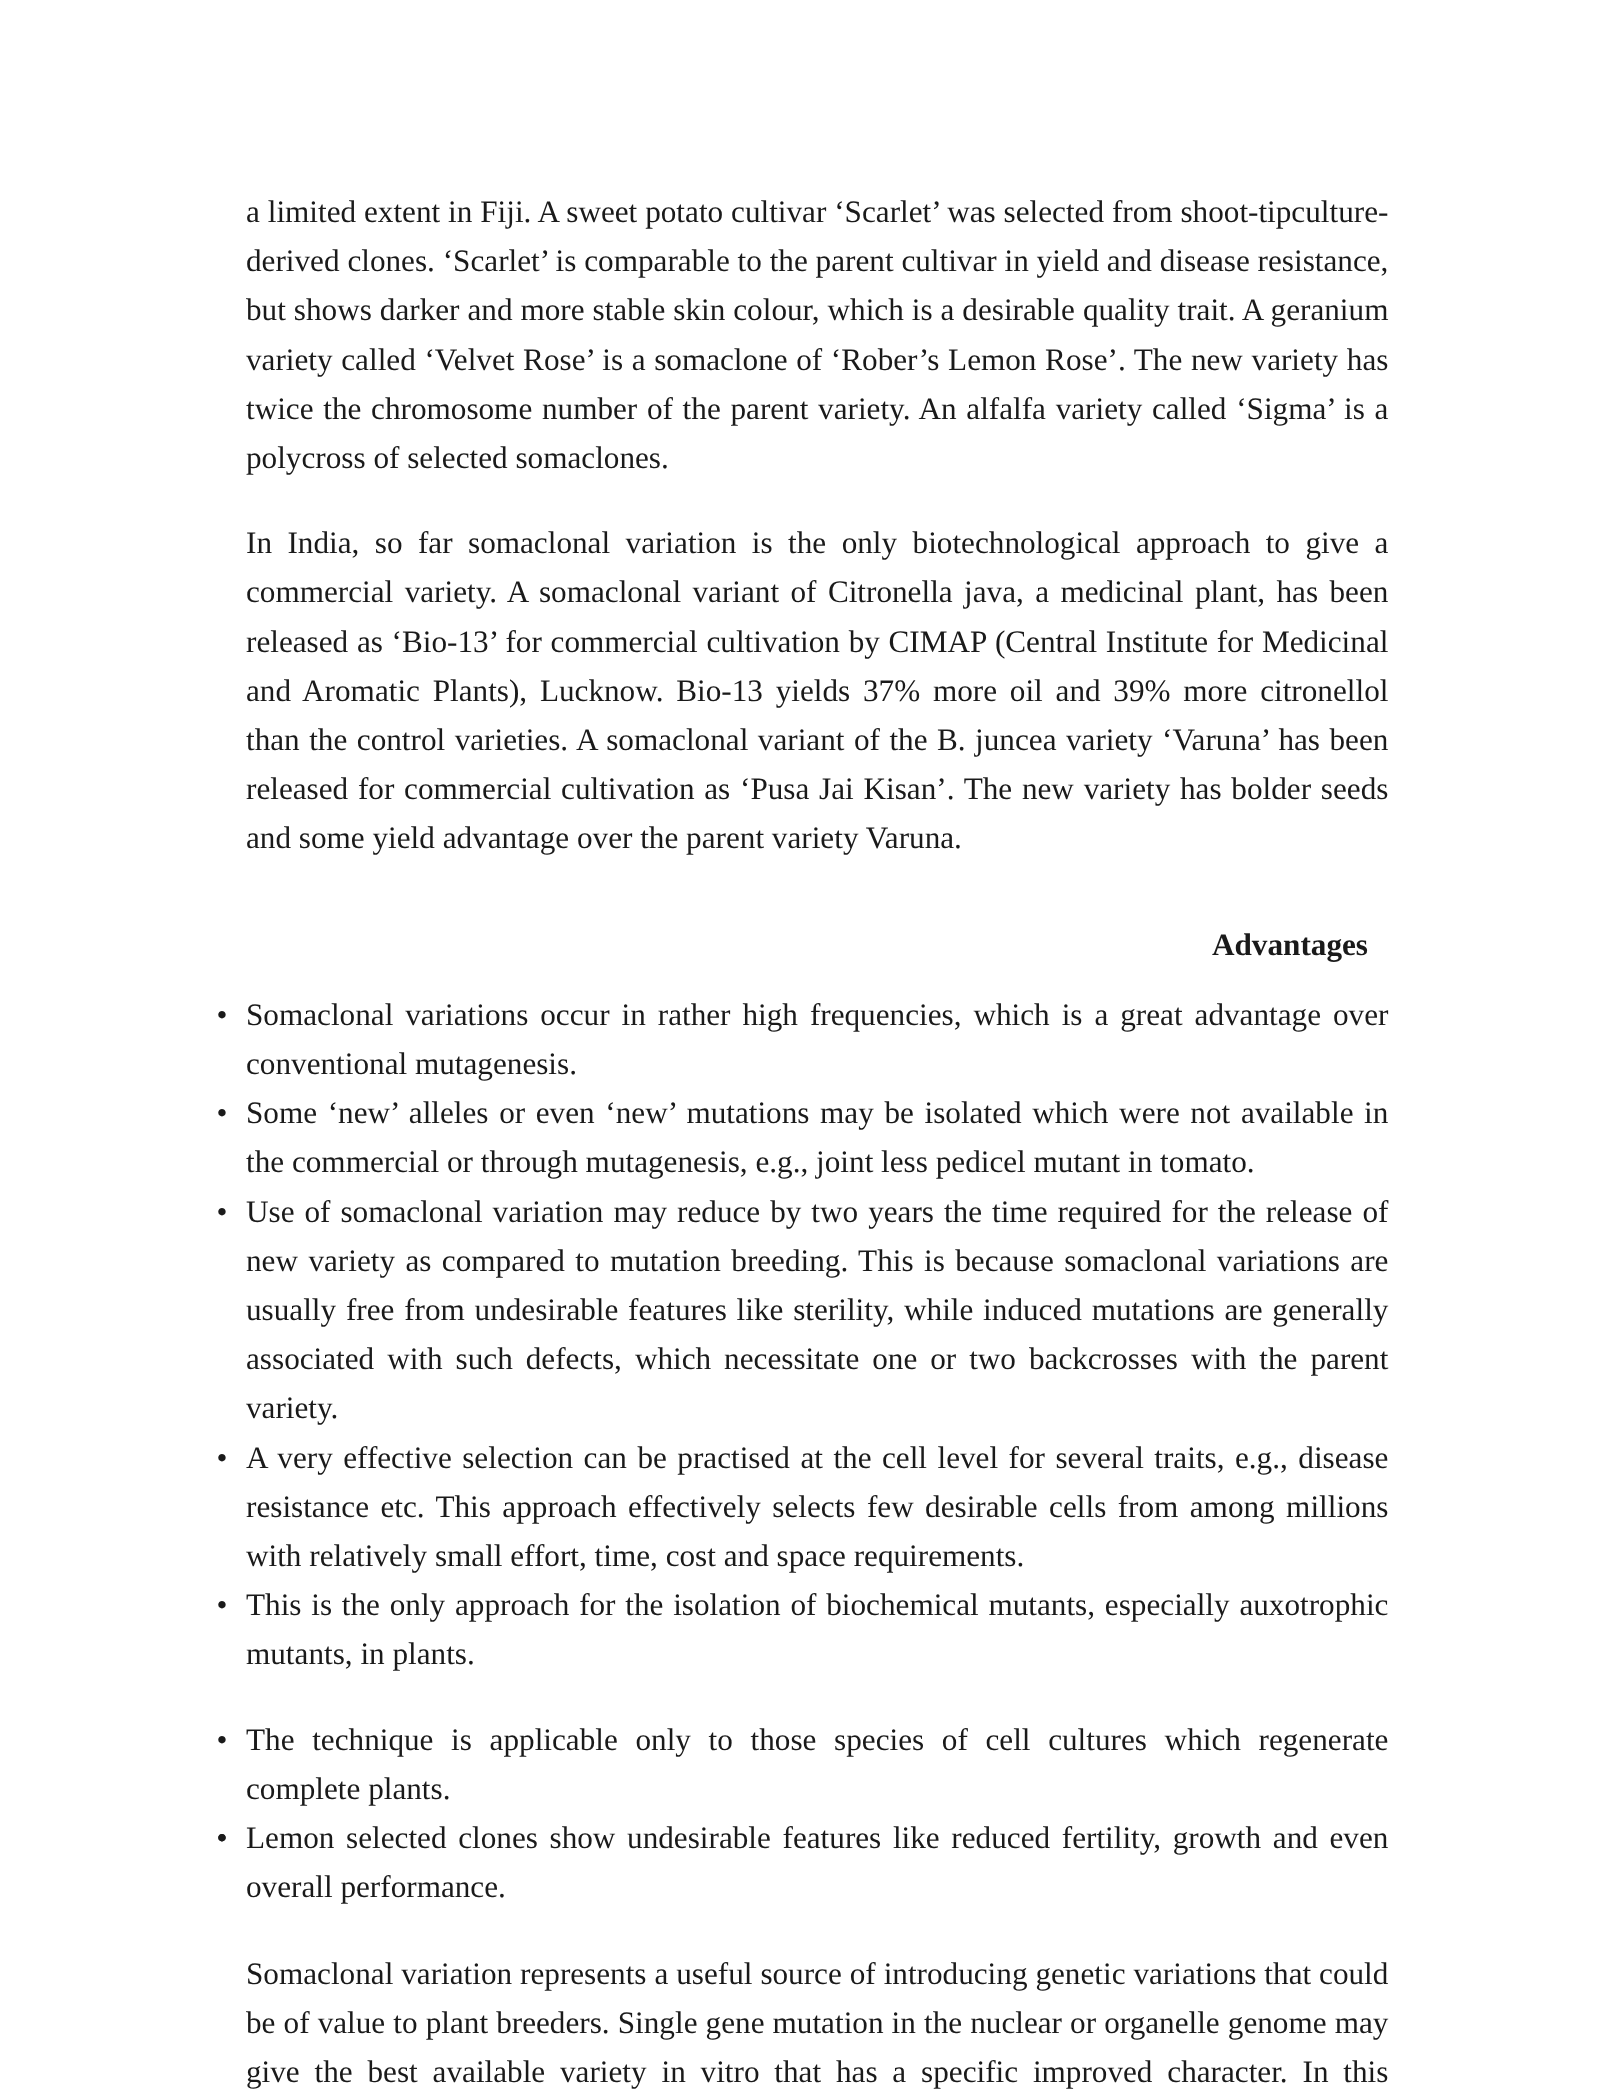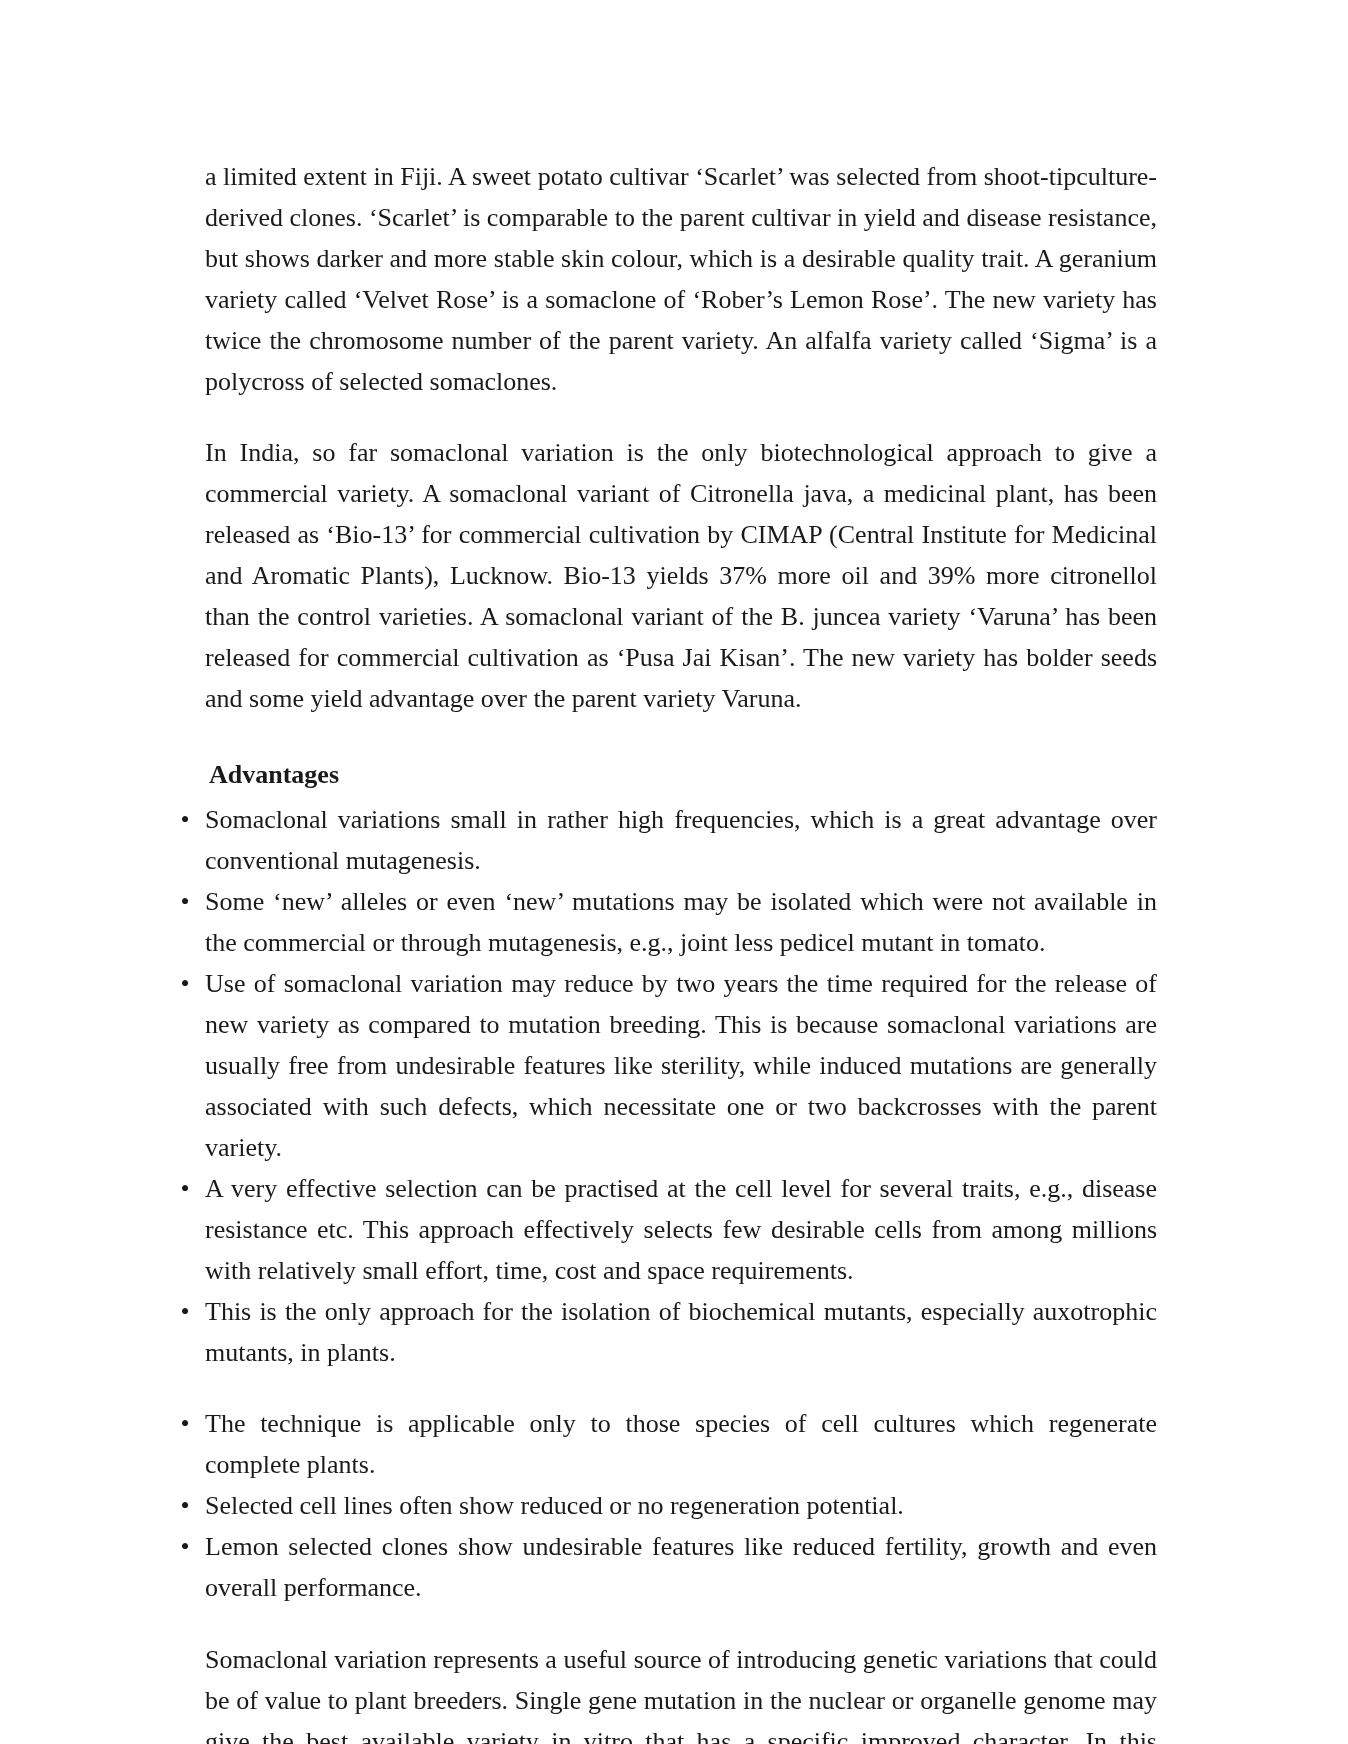--- a/index.html
+++ b/index.html
@@ -9,21 +9,21 @@
     left: 205px;
     top: 156px;
     width: 952px;
     font-family: "Liberation Serif", serif;
     font-size: 26px;
     line-height: 41px;
     color: #1a1a1a;
   }
   .para { margin: 0; text-align: justify; }
   .gap { height: 30.4px; }
-  .heading { margin: 4px; font-weight: bold; }
+  .heading { margin: 17px; font-weight: bold; text-align: right; }
   ul.bullets { list-style: none; margin: 0; padding: 0; }
   ul.bullets li { position: relative; text-align: justify; margin: 0; }
   ul.bullets li .bullet {
     position: absolute;
     left: -30px;
     top: 0;
     width: 20px;
     text-align: center;
   }
 </style>
@@ -32,32 +32,32 @@
 
 <div class="page">
   <p class="para">a limited extent in Fiji. A sweet potato cultivar ‘Scarlet’ was selected from shoot-tipculture-derived clones. ‘Scarlet’ is comparable to the parent cultivar in yield and disease resistance, but shows darker and more stable skin colour, which is a desirable quality trait. A geranium variety called ‘Velvet Rose’ is a somaclone of ‘Rober’s Lemon Rose’. The new variety has twice the chromosome number of the parent variety. An alfalfa variety called ‘Sigma’ is a polycross of selected somaclones.</p>
   <div class="gap"></div>
   <p class="para">In India, so far somaclonal variation is the only biotechnological approach to give a commercial variety. A somaclonal variant of Citronella java, a medicinal plant, has been released as ‘Bio-13’ for commercial cultivation by CIMAP (Central Institute for Medicinal and Aromatic Plants), Lucknow. Bio-13 yields 37% more oil and 39% more citronellol than the control varieties. A somaclonal variant of the B. juncea variety ‘Varuna’ has been released for commercial cultivation as ‘Pusa Jai Kisan’. The new variety has bolder seeds and some yield advantage over the parent variety Varuna.</p>
   <div class="gap"></div>
 
   <section>
     <p class="heading">Advantages</p>
     <ul class="bullets">
-      <li><span class="bullet">•</span><span>Somaclonal variations small in rather high frequencies, which is a great advantage over conventional mutagenesis.</span></li>
+      <li><span class="bullet">•</span><span>Somaclonal variations occur in rather high frequencies, which is a great advantage over conventional mutagenesis.</span></li>
       <li><span class="bullet">•</span><span>Some ‘new’ alleles or even ‘new’ mutations may be isolated which were not available in the commercial or through mutagenesis, e.g., joint less pedicel mutant in tomato.</span></li>
       <li><span class="bullet">•</span><span>Use of somaclonal variation may reduce by two years the time required for the release of new variety as compared to mutation breeding. This is because somaclonal variations are usually free from undesirable features like sterility, while induced mutations are generally associated with such defects, which necessitate one or two backcrosses with the parent variety.</span></li>
       <li><span class="bullet">•</span><span>A very effective selection can be practised at the cell level for several traits, e.g., disease resistance etc. This approach effectively selects few desirable cells from among millions with relatively small effort, time, cost and space requirements.</span></li>
       <li><span class="bullet">•</span><span>This is the only approach for the isolation of biochemical mutants, especially auxotrophic mutants, in plants.</span></li>
     </ul>
   </section>
   <div class="gap"></div>
 
   <section>
     <ul class="bullets">
       <li><span class="bullet">•</span><span>The technique is applicable only to those species of cell cultures which regenerate complete plants.</span></li>
-      <li><span class="bullet">•</span><span>Selected cell lines often show reduced or no regeneration potential.</span></li>
+      <li><span class="bullet">•</span></li>
       <li><span class="bullet">•</span><span>Lemon selected clones show undesirable features like reduced fertility, growth and even overall performance.</span></li>
     </ul>
   </section>
   <div class="gap"></div>
 
   <p class="para">Somaclonal variation represents a useful source of introducing genetic variations that could be of value to plant breeders. Single gene mutation in the nuclear or organelle genome may give the best available variety in vitro that has a specific improved character. In this manner, somaclonal variation could be used to uncover new variants retaining all the favourable characters along with an additional useful trait, such as resistance to diseases or a herbicide. Various cell lines selected in vitro may then prove potentially applicable to agriculture and industry.</p>
 </div>
 
 </body></html>

